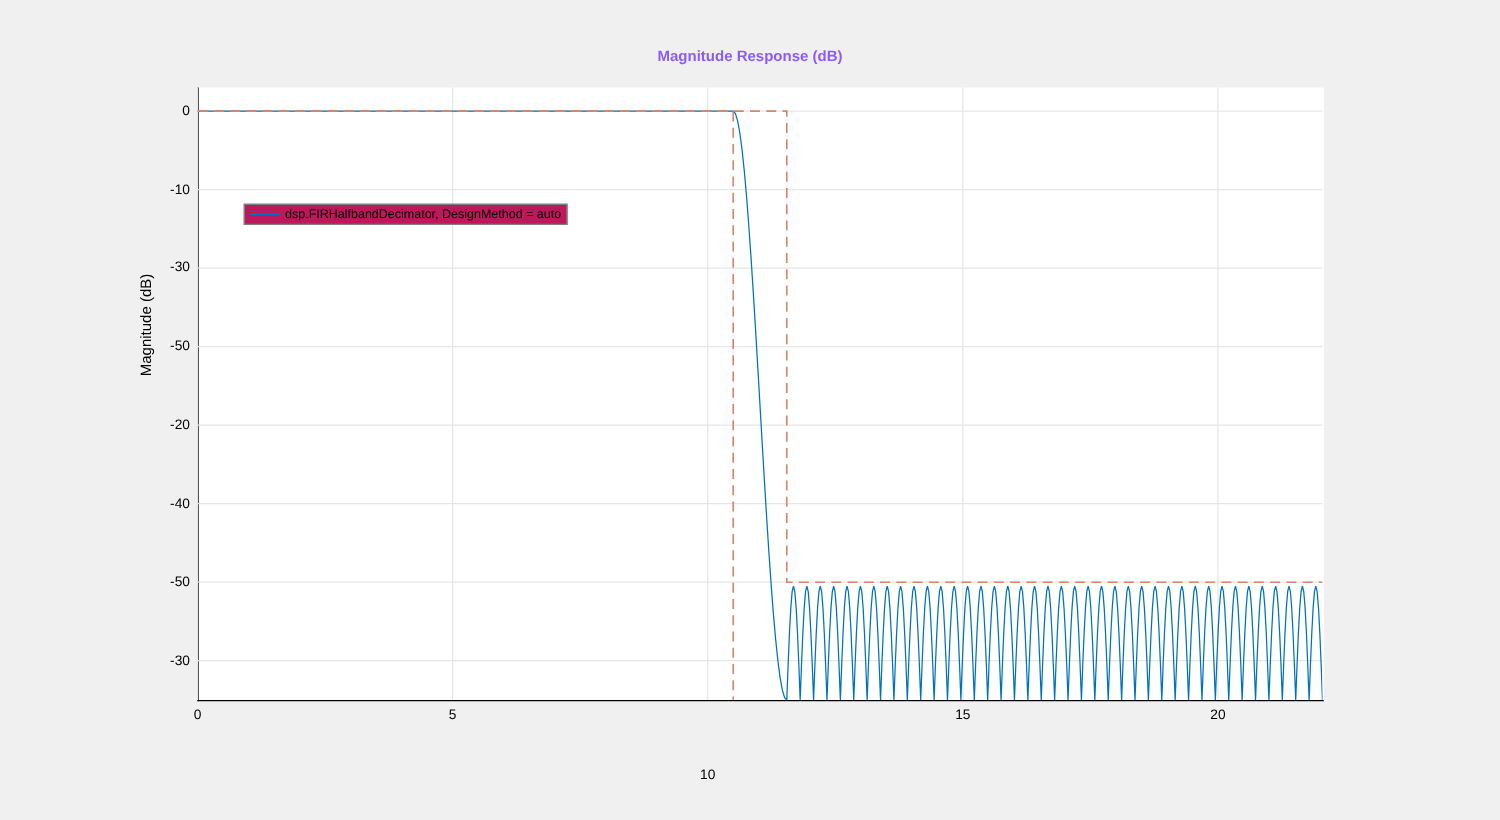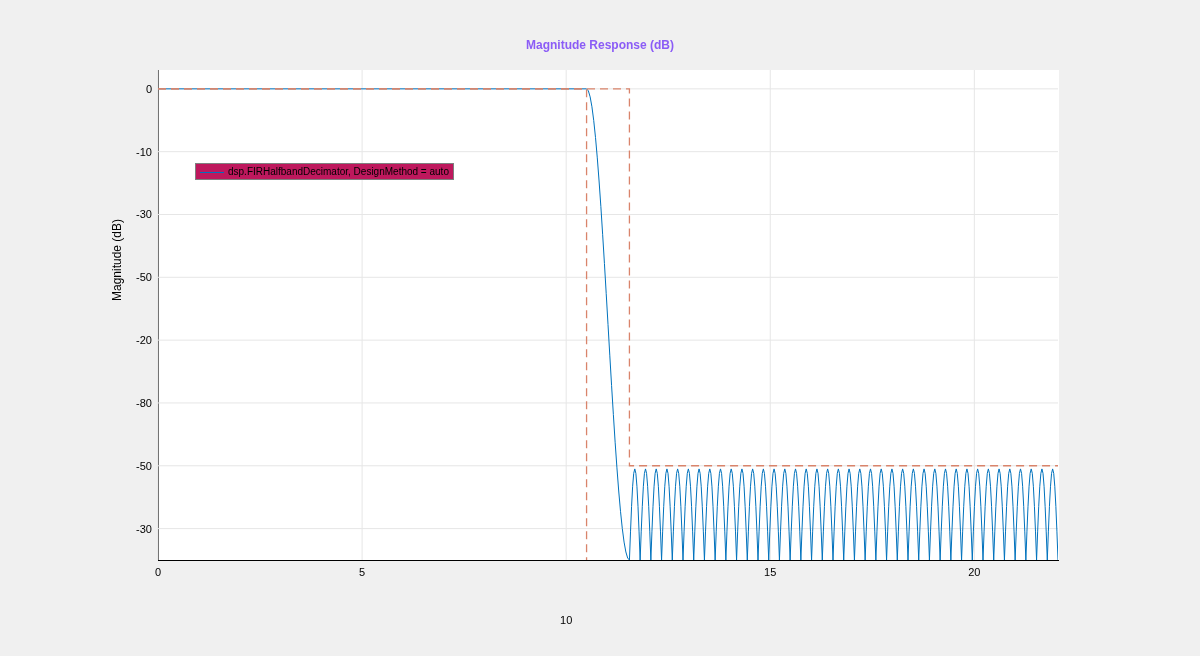--- a/index.html
+++ b/index.html
@@ -55,21 +55,21 @@
     </svg>
 
   <div id="ticks-container">
       <div class="tick-label x" style="left: 158px; top: 566px;">0</div>
       <div class="tick-label x" style="left: 362.082px; top: 566px;">5</div>
       <div class="tick-label x" style="left: 566.163px; top: 566px; margin-top: 48px;">10</div>
       <div class="tick-label x" style="left: 770.245px; top: 566px;">15</div>
       <div class="tick-label x" style="left: 974.327px; top: 566px;">20</div>
       <div class="tick-label y" style="left: 124px; top: 528.59px; width: 28px;">-30</div>
       <div class="tick-label y" style="left: 124px; top: 465.769px; width: 28px;">-50</div>
-      <div class="tick-label y" style="left: 124px; top: 402.949px; width: 28px;">-80</div>
+      <div class="tick-label y" style="left: 124px; top: 402.949px; width: 28px;">-40</div>
       <div class="tick-label y" style="left: 124px; top: 340.128px; width: 28px;">-20</div>
       <div class="tick-label y" style="left: 124px; top: 277.308px; width: 28px;">-50</div>
       <div class="tick-label y" style="left: 124px; top: 214.487px; width: 28px;">-30</div>
       <div class="tick-label y" style="left: 124px; top: 151.667px; width: 28px;">-10</div>
       <div class="tick-label y" style="left: 124px; top: 88.8462px; width: 28px;">0</div>
     </div>
 
   <div class="ylabel" style="left:110px;top:360px;width:200px;">Magnitude (dB)</div>
 
   <div class="legend-box" id="legend" style="left: 195px; top: 163px;">

